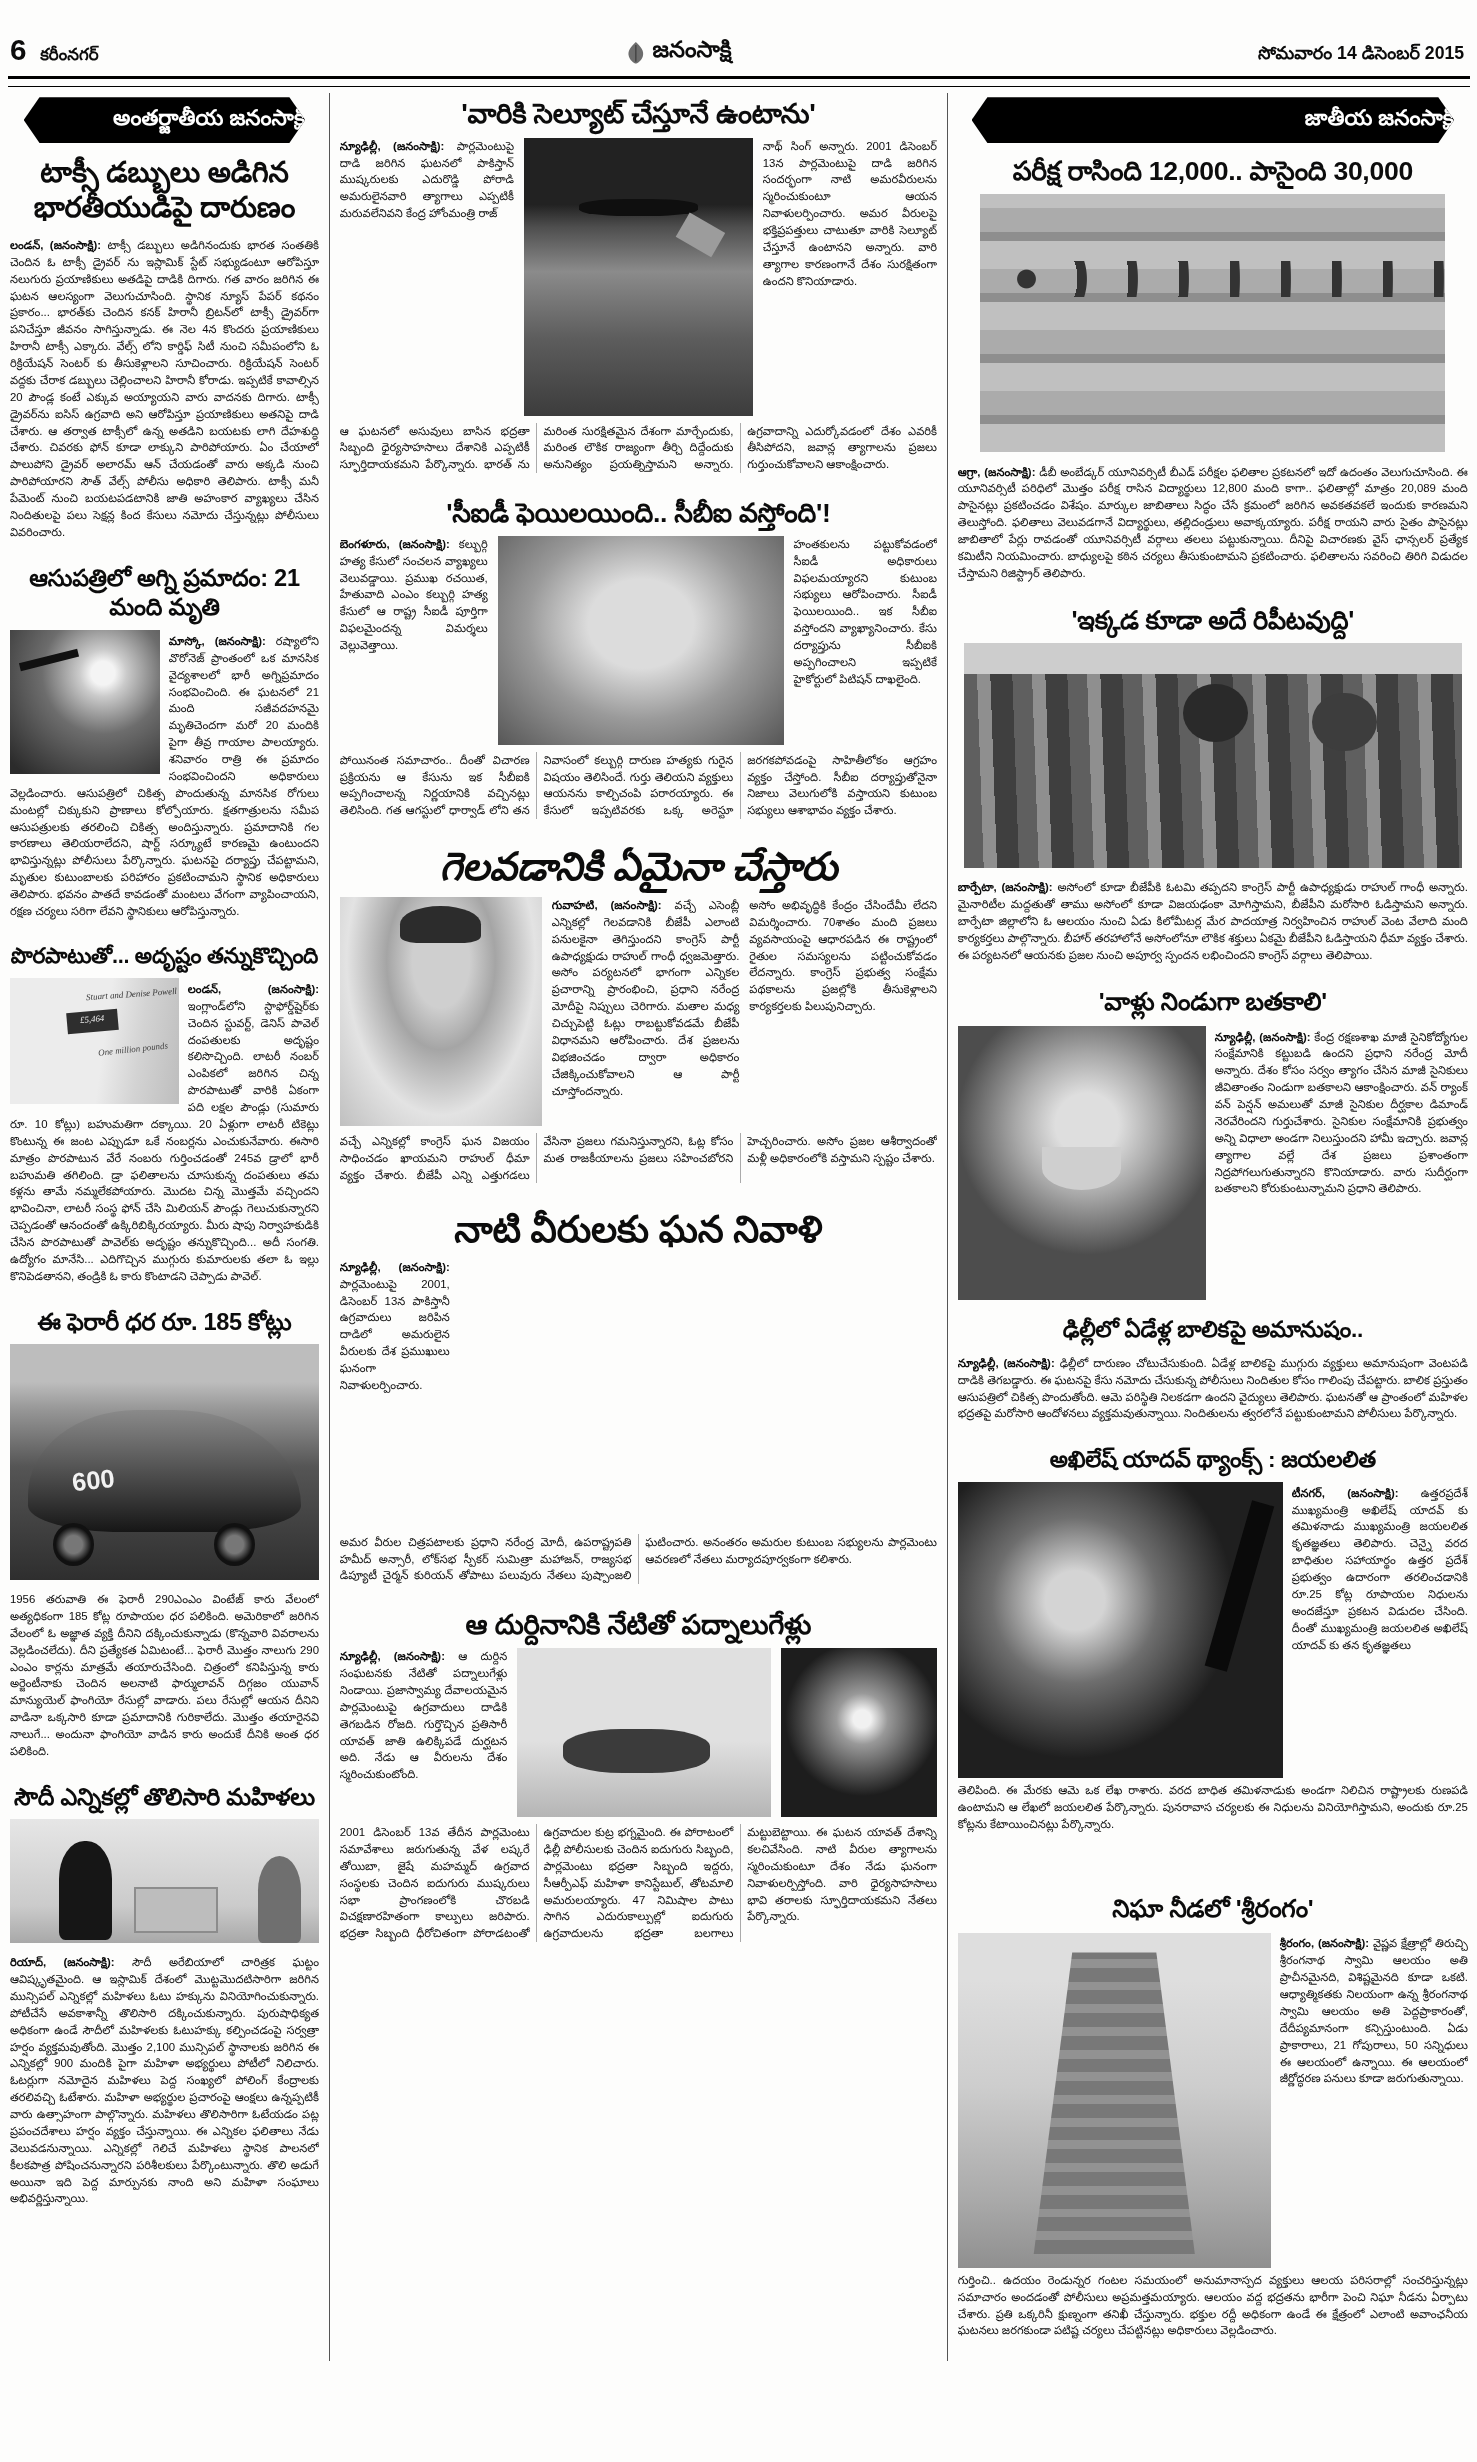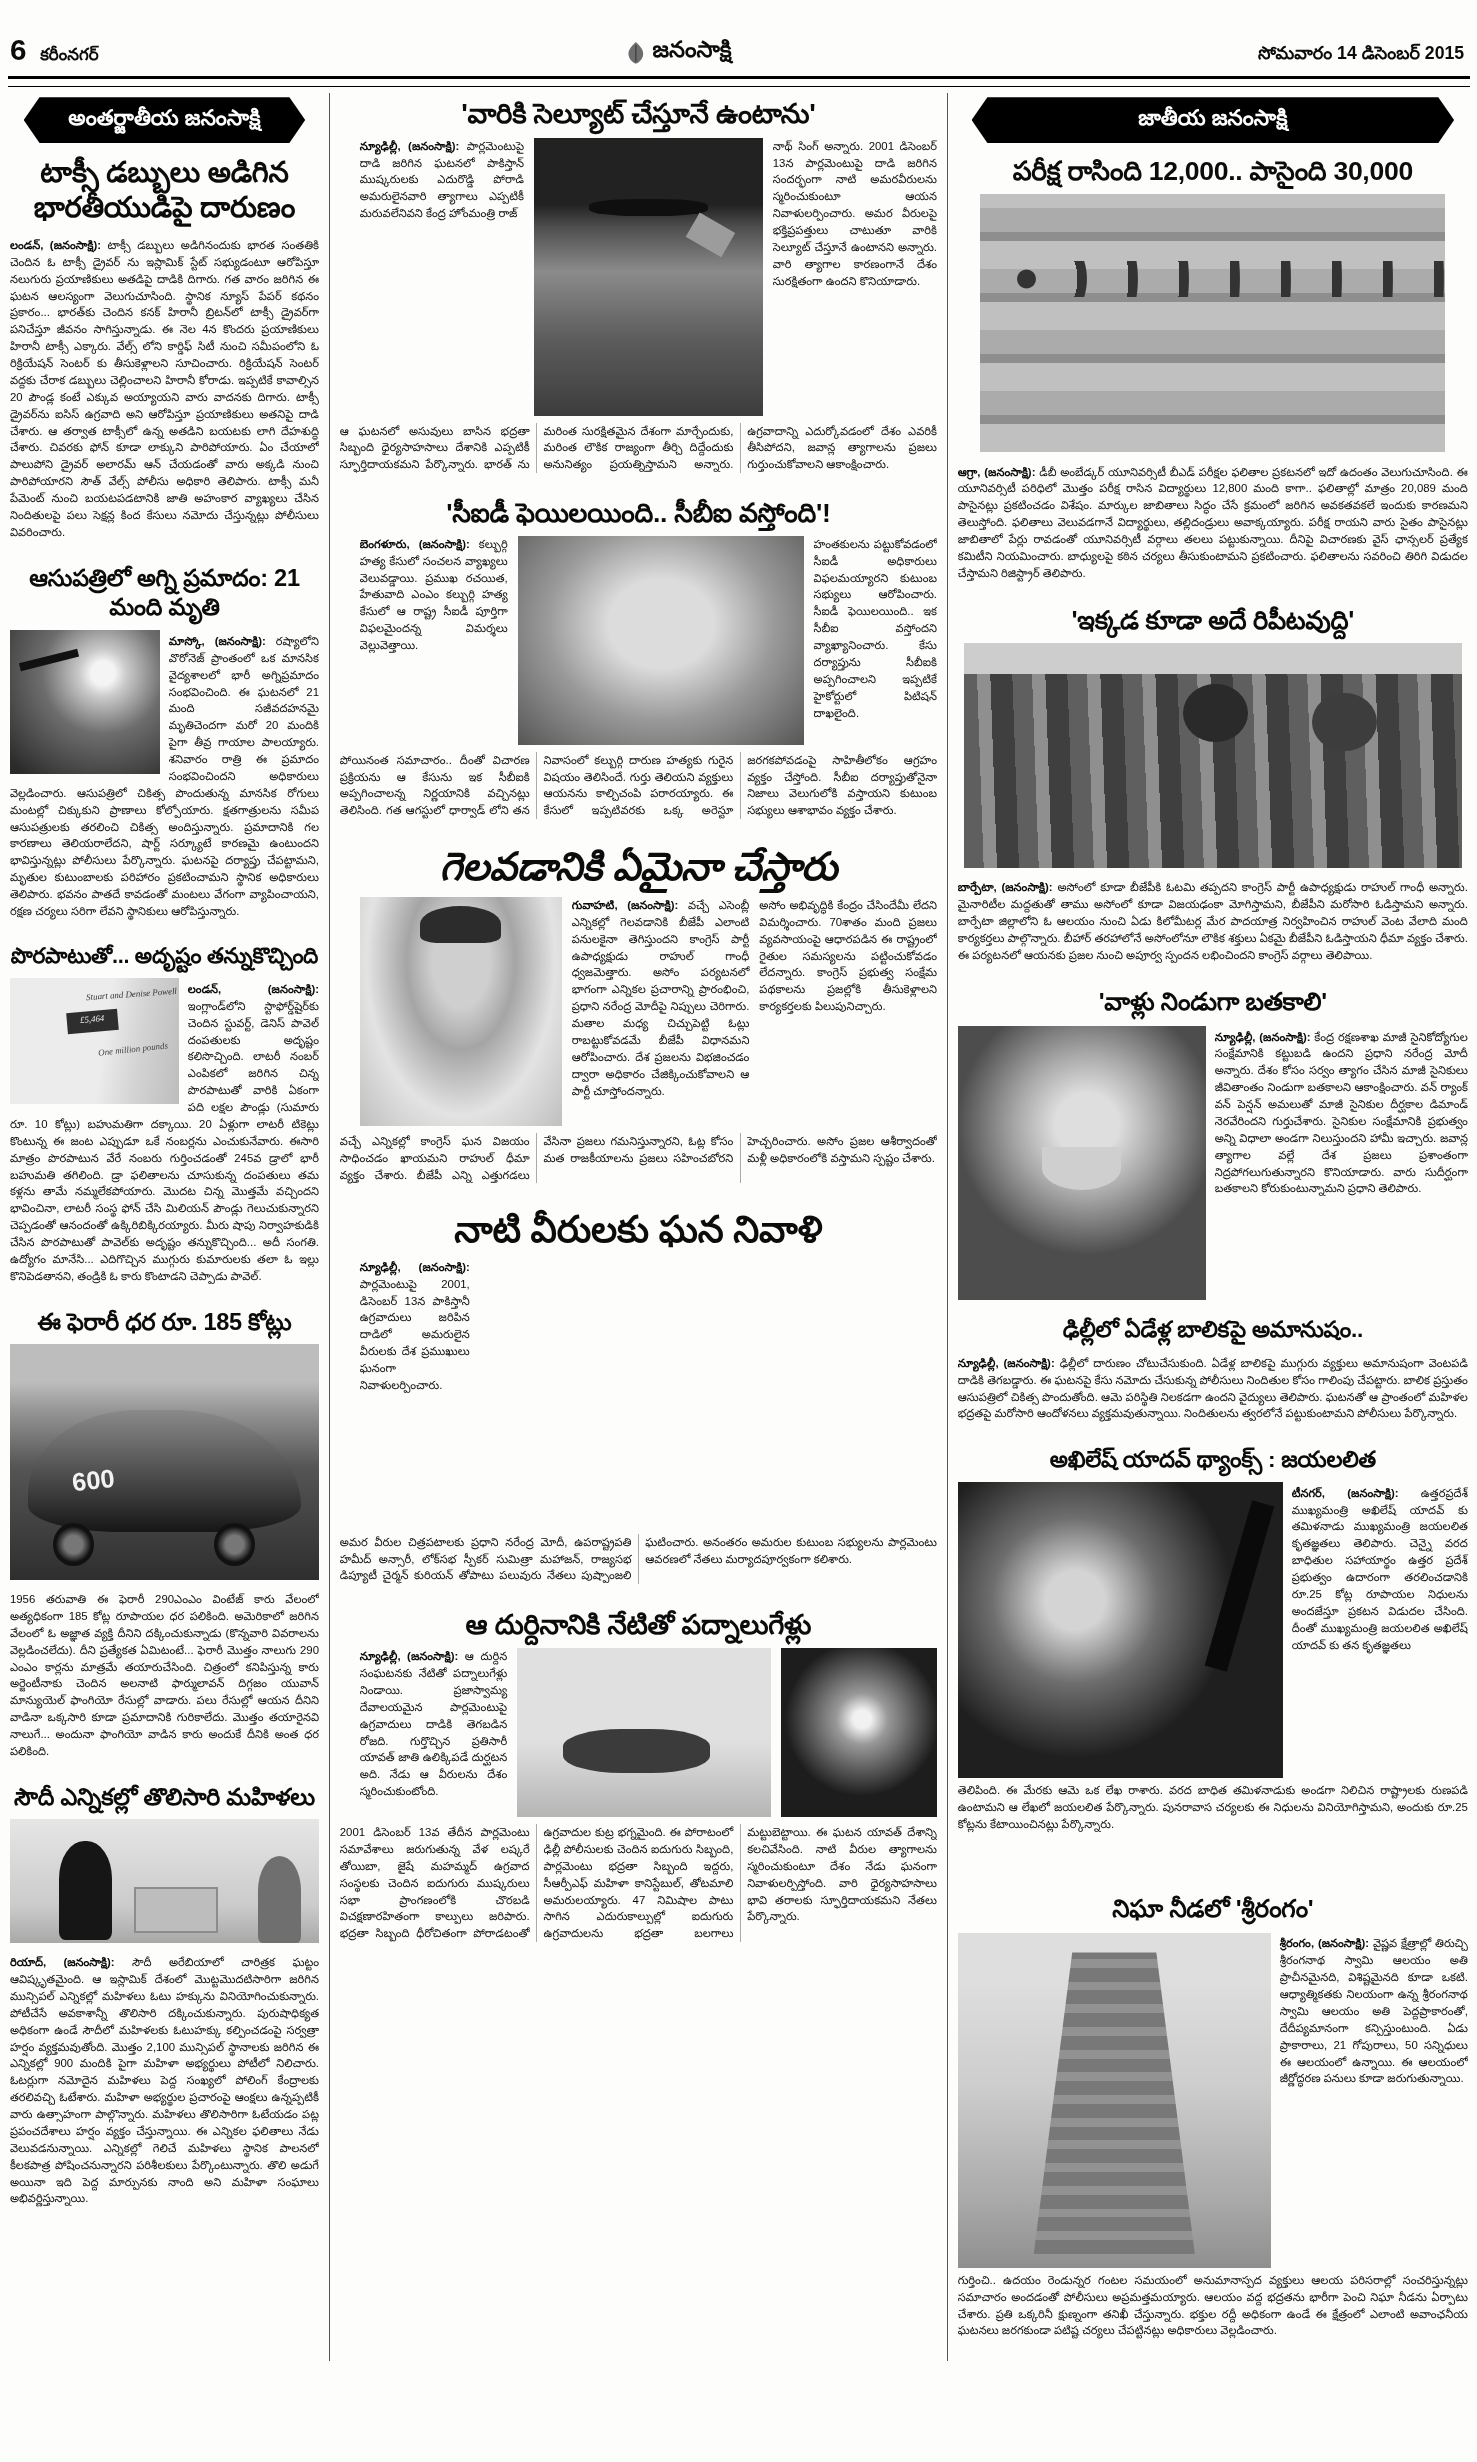--- a/index.html
+++ b/index.html
@@ -13,27 +13,27 @@
   .masthead{display:flex;align-items:center;gap:5.9px;font-size:22.7px;font-weight:bold;}
   .date{font-size:17.7px;font-weight:bold;}
   .rule-double{height:6.9px;border-top:3px solid #000;border-bottom:1px solid #000;margin:2px 0 5.9px;}
   
   .cols{display:flex;align-items:stretch;}
   .col{box-sizing:border-box;}
   .col-l{width:322px;padding:2px 9.9px 0 2px;border-right:1px solid #555;}
   .col-m{width:618px;padding:2px 9.9px 0 9.9px;border-right:1px solid #555;}
   .col-r{width:522px;padding:2px 2px 0 9.9px;}
   
-  .banner{background:#000;color:#fff;text-align:center;font-weight:bold;font-size:21.7px;
+  .banner{background:#000;color:#fff;text-align:right;font-weight:bold;font-size:21.7px;
           padding:7.9px 0;margin:2px 13.8px 9.9px;clip-path:polygon(0 50%,15.8px 0,calc(100% - 15.8px) 0,100% 50%,calc(100% - 15.8px) 100%,15.8px 100%);}
   .art{overflow:hidden;margin-bottom:9.9px;}
   .hl{font-weight:bold;text-align:center;line-height:1.22;margin:2px 0 6.9px;letter-spacing:-0.3px;}
   .body{font-size:11.4px;line-height:1.48;text-align:justify;}
   .dl{font-weight:bold;}
-  .row{display:flex;gap:9.9px;margin-left:20px;}
+  .row{display:flex;gap:9.9px;}
   .grow{flex:1;}
   .cols2{column-count:2;column-gap:13.8px;column-rule:1px solid #aaa;margin-top:6.9px;}
   .cols3{column-count:3;column-gap:13.8px;column-rule:1px solid #aaa;margin-top:6.9px;}
   
   .ph{position:relative;overflow:hidden;background:#9a9a9a;flex:none;}
   .ph i{position:absolute;display:block;}
   .fl{float:left;margin:2px 8.9px 3.9px 0;}
   .ph-fire{background:radial-gradient(circle at 62% 30%,#f4f4f4 0 11.8px,#cacaca 23.6px,#6d6d6d 61px,#2b2b2b 128px),#222;}
   .ph-fire i{left:6%;top:18%;width:40%;height:7.9px;background:#111;transform:rotate(-14deg);}
   .ph-cheq{background:linear-gradient(98deg,#ececec 0 55%,#d3d3d3 75%,#bdbdbd);}

